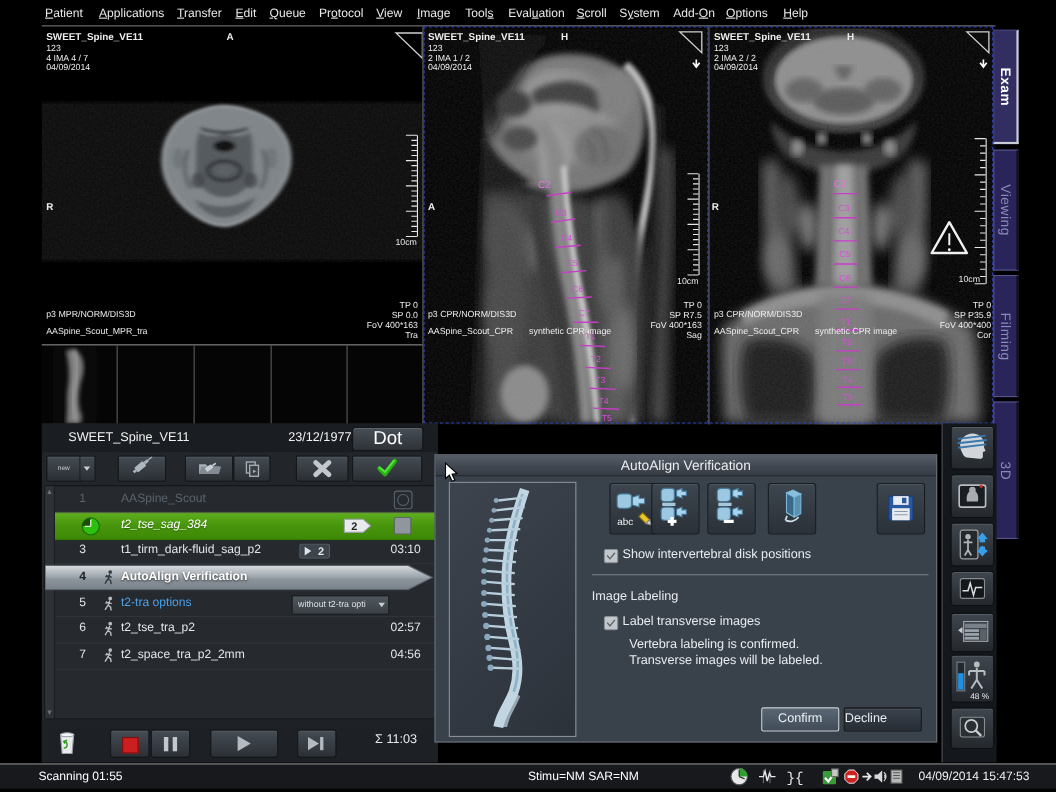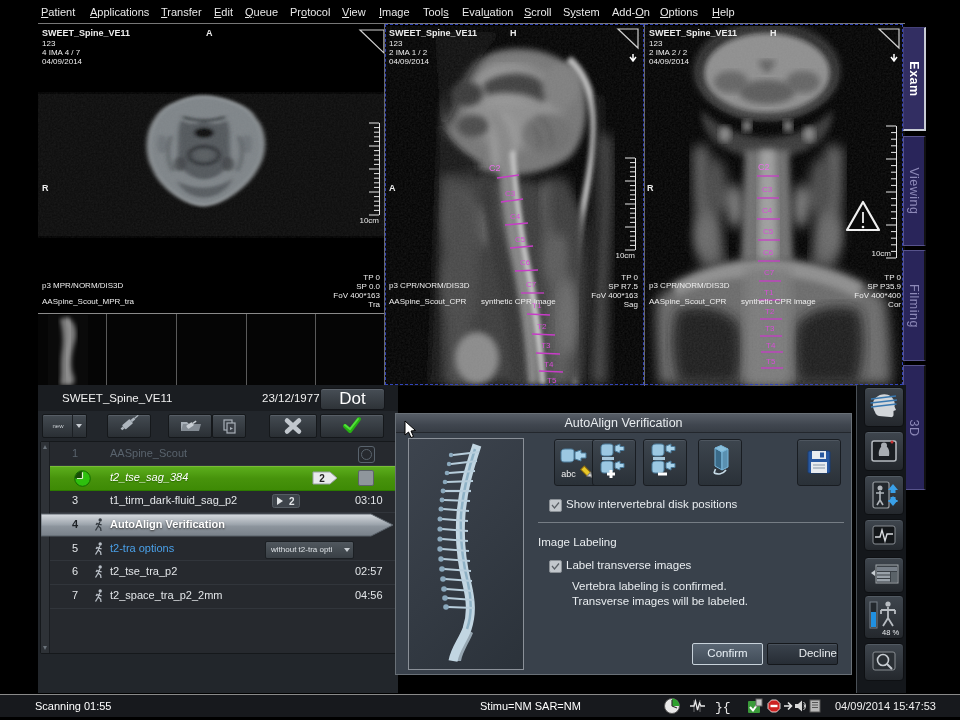--- a/index.html
+++ b/index.html
@@ -549,20 +549,42 @@
         <div class="abs" style="left:22px;top:4px;">7</div>
         <svg class="abs" style="left:43px;top:4px" width="12" height="14">
             <use href="#walker"></use>
           </svg>
         <div class="abs" style="left:60px;top:4px;">t2_space_tra_p2_2mm</div>
         <div class="abs" style="left:305px;top:4px;">04:56</div>
       </div>
       <div class="abs" style="left:9px;top:166px;width:347px;height:1px;background:#31353b;"></div>
     </div>
 
+    <div class="abs" style="left:0;top:270px;width:360px;height:38px;background:#1d2025;">
+      <svg class="abs" style="left:14px;top:10px" width="18" height="22" viewBox="0 0 18 22">
+          <path d="M3,3 L15,3 L13.5,20 L4.5,20 Z" fill="#e8eaec" stroke="#9aa0a6"></path>
+          <ellipse cx="9" cy="3" rx="6" ry="1.8" fill="#f4f5f6" stroke="#9aa0a6"></ellipse>
+          <path d="M6,9 a3,3 0 1 1 0,6 M9,8 l-3,1 1,2" stroke="#2d9a1a" stroke-width="1.3" fill="none"></path>
+        </svg>
+      <div class="abs" style="left:62px;top:8px;width:34px;height:24px;background:linear-gradient(#454c53,#2b3036);border:1px solid #15181b;border-radius:3px;box-shadow:inset 0 1px 0 #585f67;">
+          <div class="abs" style="left:10px;top:6px;width:13px;height:13px;background:#cc1f1f;border:1px solid #7a0f0f;"></div>
+        </div>
+      <div class="abs" style="left:99px;top:8px;width:34px;height:24px;background:linear-gradient(#454c53,#2b3036);border:1px solid #15181b;border-radius:3px;box-shadow:inset 0 1px 0 #585f67;">
+          <div class="abs" style="left:11px;top:6px;width:4px;height:13px;background:#c2c8ce;"></div>
+          <div class="abs" style="left:19px;top:6px;width:4px;height:13px;background:#c2c8ce;"></div>
+        </div>
+      <div class="abs" style="left:153px;top:8px;width:60px;height:24px;background:linear-gradient(#454c53,#2b3036);border:1px solid #15181b;border-radius:3px;box-shadow:inset 0 1px 0 #585f67;">
+          <div class="abs" style="left:24px;top:5px;width:0;height:0;border-top:7px solid transparent;border-bottom:7px solid transparent;border-left:12px solid #b4bac0;"></div>
+        </div>
+      <div class="abs" style="left:232px;top:8px;width:34px;height:24px;background:linear-gradient(#454c53,#2b3036);border:1px solid #15181b;border-radius:3px;box-shadow:inset 0 1px 0 #585f67;">
+          <div class="abs" style="left:9px;top:6px;width:0;height:0;border-top:6px solid transparent;border-bottom:6px solid transparent;border-left:10px solid #b4bac0;"></div>
+          <div class="abs" style="left:20px;top:6px;width:3px;height:12px;background:#b4bac0;"></div>
+        </div>
+      <div class="abs" style="left:303px;top:11px;font-size:11.5px;color:#e8ebee;">Σ 11:03</div>
+    </div>
   </div>
 
   <div id="dlg" class="abs" style="left:395px;top:413px;width:455px;height:260px;background:#39414b;border:1px solid #697077;font-size:11.5px;color:#e8ecef;">
 
     <div class="abs" style="left:0;top:0;width:455px;height:18px;background:linear-gradient(#575e67,#40464f 60%,#373d45);border-bottom:1px solid #23272d;text-align:center;line-height:18px;font-size:12.5px;">AutoAlign Verification</div>
 
     <div class="abs" style="left:12px;top:24px;width:114px;height:230px;background:linear-gradient(135deg,#3d444e,#2b323a);border:1px solid #8a9098;">
       <svg width="114" height="227" viewBox="0 0 114 227">
         <path d="M68,6 C60,30 54,50 52,75 C50,100 53,125 58,145 C62,162 63,175 58,190 C53,203 46,210 44,222" stroke="#c2d6e2" stroke-width="9" fill="none"></path>
         <path d="M66,10 C59,32 54,52 52,76 C51,100 54,124 59,144 C63,162 63,176 58,190" stroke="#8fb2c6" stroke-width="2.5" fill="none"></path>
@@ -669,21 +691,21 @@
     <div class="abs" style="left:142px;top:122px;">Image Labeling</div>
 
     <div class="abs" style="left:153px;top:146px;width:11px;height:11px;background:#c2c7cc;border:1px solid #8a9096;border-radius:2px;"><svg width="11" height="11">
           <path d="M2,5 L4.5,8 L9,2.5" stroke="#5a6066" stroke-width="1.2" fill="none"></path>
         </svg></div>
     <div class="abs" style="left:170px;top:145px;">Label transverse images</div>
     <div class="abs" style="left:176px;top:166px;">Vertebra labeling is confirmed.</div>
     <div class="abs" style="left:176px;top:181px;text-align:right;">Transverse images will be labeled.</div>
 
     <div class="abs" style="left:296px;top:229px;width:69px;height:20px;background:linear-gradient(#5a6673,#414c58);border:1px solid #c8d2da;border-radius:2px;text-align:center;line-height:19px;color:#e8f0f6;">Confirm</div>
-    <div class="abs" style="left:371px;top:229px;width:69px;height:20px;background:linear-gradient(#3a424c,#272d35);border:1px solid #14171b;border-radius:2px;box-shadow:inset 0 1px 0 #4a525c;text-align:right;line-height:19px;">Decline</div>
+    <div class="abs" style="left:371px;top:229px;width:69px;height:20px;background:linear-gradient(#3a424c,#272d35);border:1px solid #14171b;border-radius:2px;box-shadow:inset 0 1px 0 #4a525c;text-align:left;line-height:19px;">Decline</div>
 
     <svg class="abs" style="left:8px;top:6px" width="13" height="19" viewBox="0 0 13 19">
         <path d="M1,1 L1,15 L4.5,12 L7,17.5 L9.5,16.5 L7,11 L11.5,10.5 Z" fill="#fff" stroke="#000" stroke-width="1"></path>
       </svg>
   </div>
 
   <div class="abs" id="iconcol" style="left:856px;top:385px;width:49px;height:308px;background:#14171b;border-left:1px solid #4a5056;">
     <div class="abs" style="left:7px;top:2px;width:38px;height:38px;background:linear-gradient(#3f464e,#24282d);border:1px solid #0e1013;border-radius:4px;box-shadow:inset 0 1px 0 #525a62;">
       <svg width="38" height="38" viewBox="0 0 38 38">
           <path d="M10,24 C7,19 7,13 11,9.5 C15,5.5 22,5 26,8.5 C29,11 30.5,15 29.5,18.5 L31,22 L28.5,23 L28.5,27 C28.5,28.5 27,29.5 25,29 L14,28 C12,27.5 10.5,26 10,24Z" fill="#d2d6da"></path>

